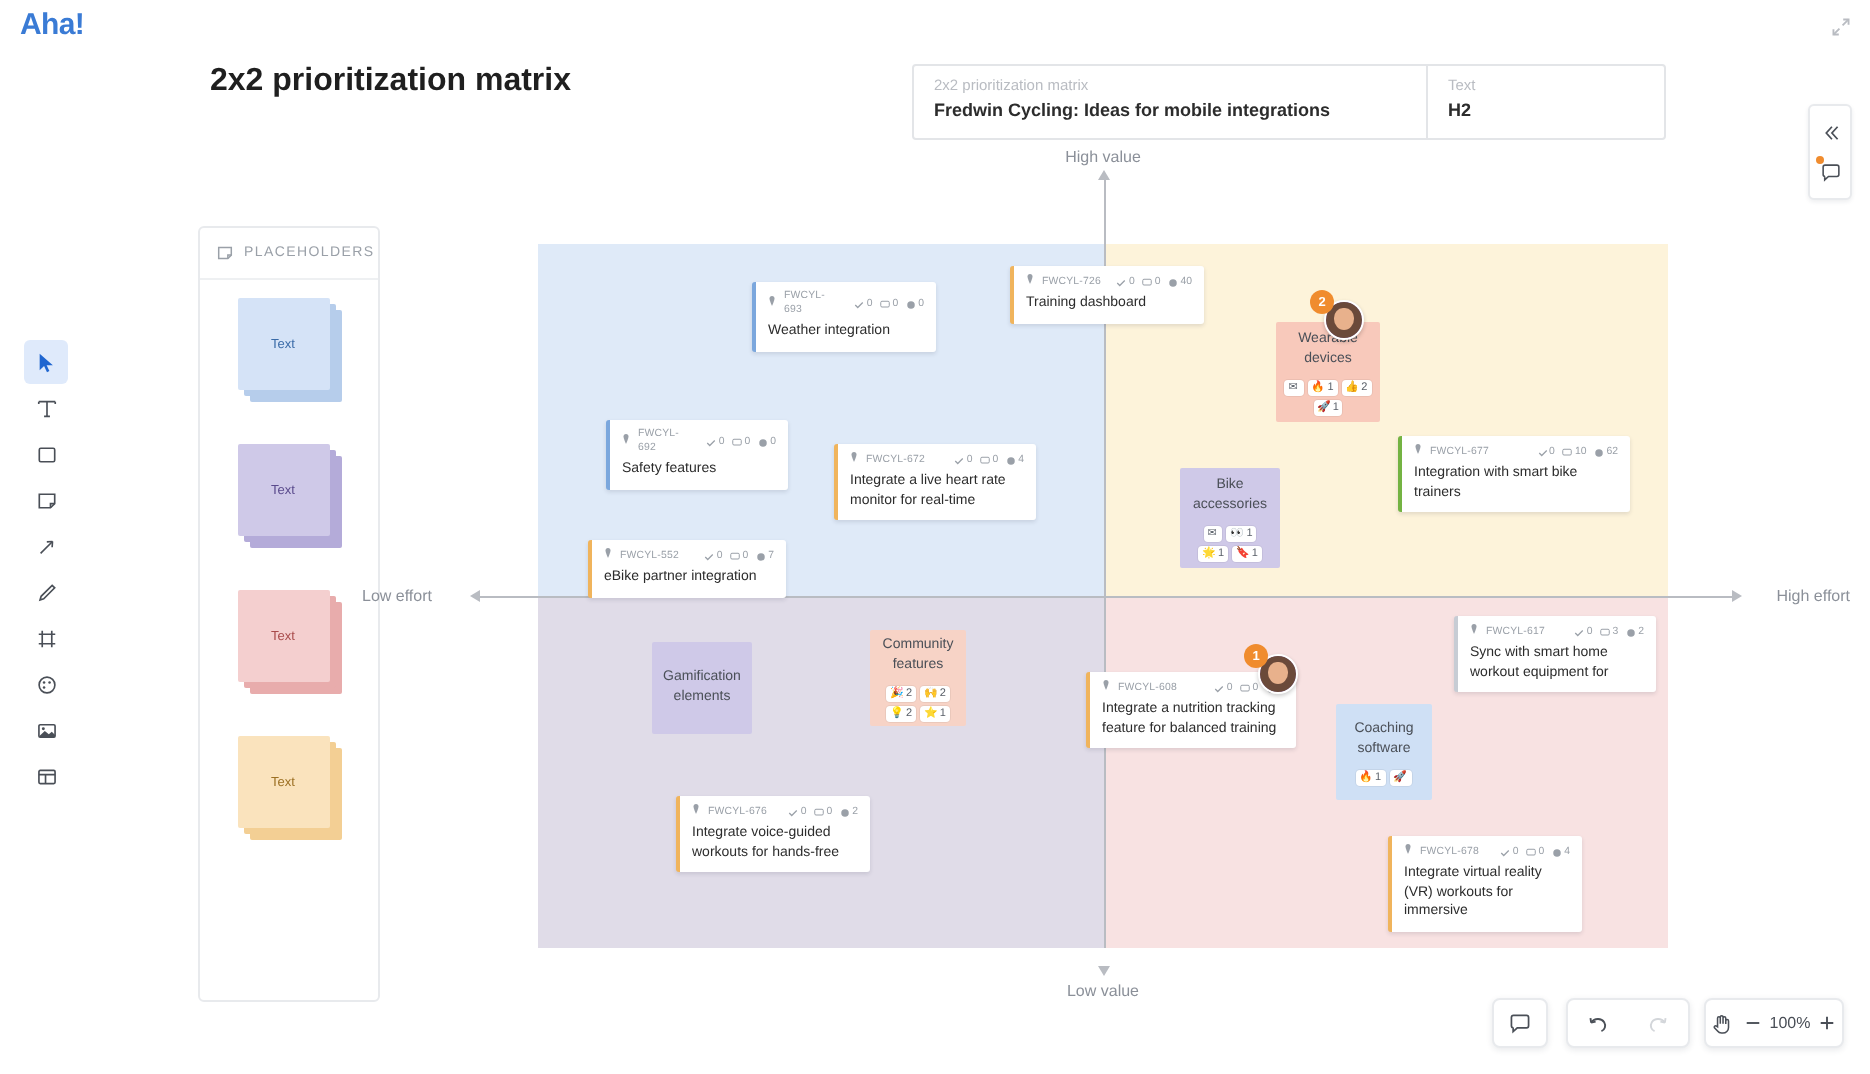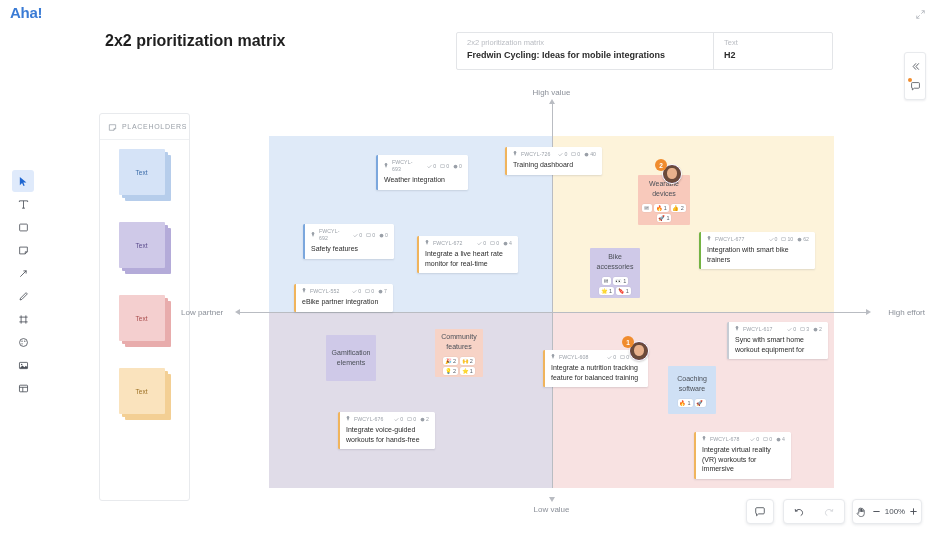--- a/index.html
+++ b/index.html
@@ -77,21 +77,21 @@
   .ph-stack .sh {
     position:absolute; width:46px; height:46px; border-radius:1px;
   }
   .ph-stack .sh.s3 { left:6px; top:6px; }
   .ph-stack .sh.s2 { left:3px; top:3px; }
   .ph-stack .sh.s1 { left:0;  top:0; display:flex; align-items:center; justify-content:center; }
   .ph-stack .lbl { font-size:6.5px; }
 
   
   .matrix {
-    position:absolute; left:269px; top:136px;
+    position:absolute; left:269px; top:122px;
     width:565px; height:352px;
   }
   .quad { position:absolute; width:50%; height:50%; }
   .q-tl { left:0;   top:0;   background:#dfeaf8; }
   .q-tr { left:50%; top:0;   background:#fdf3da; }
   .q-bl { left:0;   top:50%; background:#e0dce8; }
   .q-br { left:50%; top:50%; background:#f8e2e2; }
   .matrix .axis-v {
     position:absolute; left:50%; top:-33px; height:calc(100% + 33px);
     width:1px; background:#b9bcc2;
@@ -366,21 +366,21 @@
 
   <div class="axis-v"></div>
   <div class="axis-h"></div>
   <div class="arrow-up"></div>
   <div class="arrow-down"></div>
   <div class="arrow-left"></div>
   <div class="arrow-right"></div>
 
   <div class="ax-label ax-high-value">High value</div>
   <div class="ax-label ax-low-value">Low value</div>
-  <div class="ax-label ax-low-effort">Low partner</div>
+  <div class="ax-label ax-low-effort">Low effort</div>
   <div class="ax-label ax-high-effort">High effort</div>
 
   <div id="matrix-items">
       <div class="card b-blue" style="left: 107px; top: 19px; width: 92px;">
         <div class="card-meta">
           <span><svg width="4" height="5" viewBox="0 0 6 8">
               <path d="M3 0 a2 2 0 0 1 2 2 c0 1.6 -2 6 -2 6 S1 3.6 1 2 a2 2 0 0 1 2 -2z" fill="#9aa0a8"></path>
             </svg></span>
           <span class="card-id">FWCYL-693</span>
           <span class="spacer"></span>

